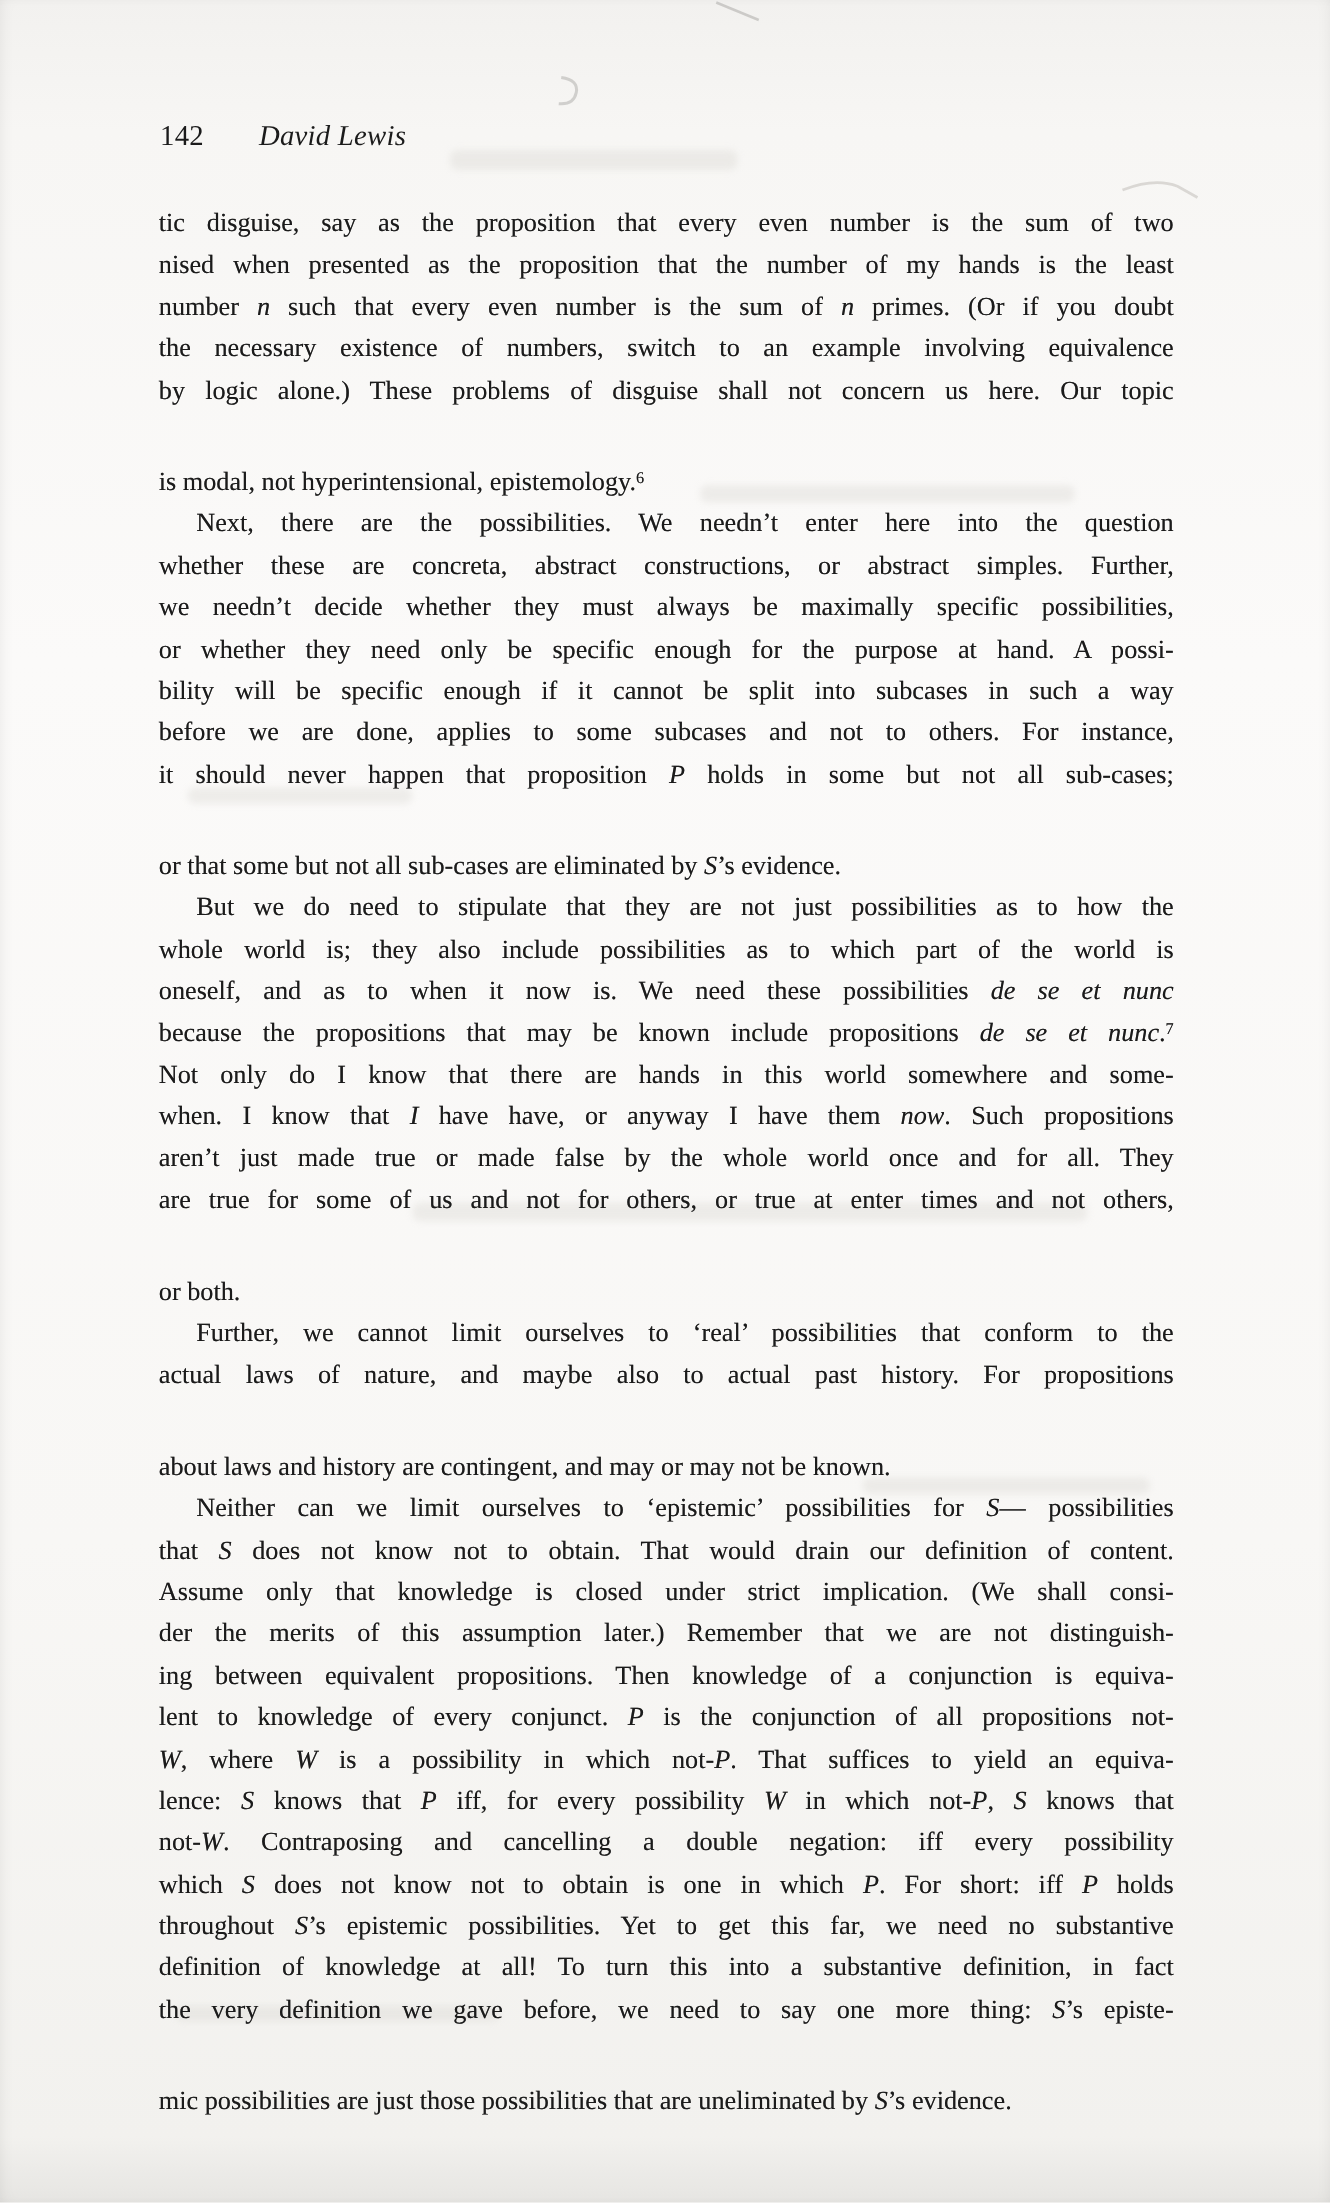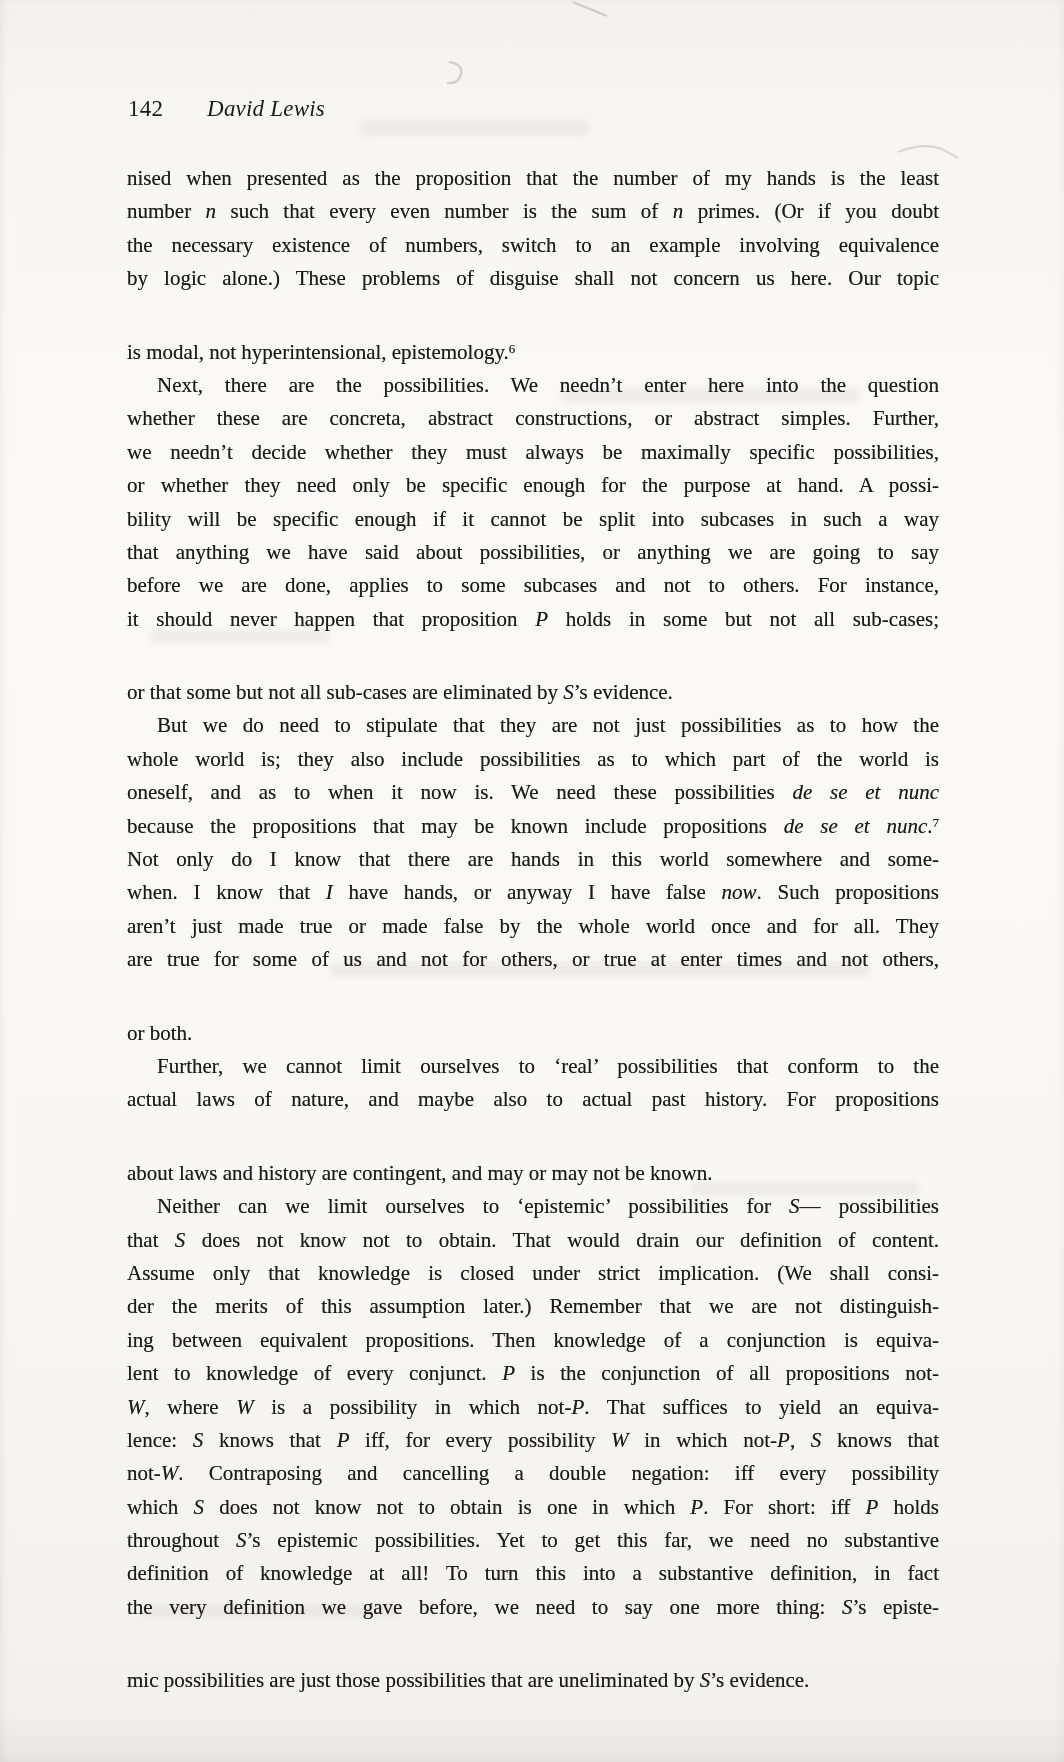--- a/index.html
+++ b/index.html
@@ -94,44 +94,44 @@
     <div class="smudge" style="left:690px; top:1182px; width:230px; height:13px;"></div>
     <div class="smudge" style="left:140px; top:1605px; width:260px; height:12px;"></div>
   </div>
 
   <header class="page-header">
     <span>142</span><span class="author">David Lewis</span>
   </header>
 
   <main class="page-body" id="body-text">
       <div class="para">
+        <div class="line"><span>tic disguise, say as the proposition that every even number is the sum of two</span></div>
         <div class="line"><span>nised when presented as the proposition that the number of my hands is the least</span></div>
         <div class="line"><span>number </span><i>n</i><span> such that every even number is the sum of </span><i>n</i><span> primes. (Or if you doubt</span></div>
         <div class="line"><span>the necessary existence of numbers, switch to an example involving equivalence</span></div>
         <div class="line"><span>by logic alone.) These problems of disguise shall not concern us here. Our topic</span></div>
         <div class="line endline"><span>is modal, not hyperintensional, epistemology.</span><sup>6</sup></div>
       </div>
       <div class="para indent">
         <div class="line"><span>Next, there are the possibilities. We needn’t enter here into the question</span></div>
         <div class="line"><span>whether these are concreta, abstract constructions, or abstract simples. Further,</span></div>
         <div class="line"><span>we needn’t decide whether they must always be maximally specific possibilities,</span></div>
         <div class="line"><span>or whether they need only be specific enough for the purpose at hand. A possi-</span></div>
         <div class="line"><span>bility will be specific enough if it cannot be split into subcases in such a way</span></div>
-        <div class="line"><span>that anything we have said about possibilities, or anything we are going to say</span></div>
         <div class="line"><span>before we are done, applies to some subcases and not to others. For instance,</span></div>
         <div class="line"><span>it should never happen that proposition </span><i>P</i><span> holds in some but not all sub-cases;</span></div>
         <div class="line endline"><span>or that some but not all sub-cases are eliminated by </span><i>S</i><span>’s evidence.</span></div>
       </div>
       <div class="para indent">
         <div class="line"><span>But we do need to stipulate that they are not just possibilities as to how the</span></div>
         <div class="line"><span>whole world is; they also include possibilities as to which part of the world is</span></div>
         <div class="line"><span>oneself, and as to when it now is. We need these possibilities </span><i>de se et nunc</i></div>
         <div class="line"><span>because the propositions that may be known include propositions </span><i>de se et nunc</i><span>.</span><sup>7</sup></div>
         <div class="line"><span>Not only do I know that there are hands in this world somewhere and some-</span></div>
-        <div class="line"><span>when. I know that </span><i>I</i><span> have hands, or anyway I have false </span><i>now</i><span>. Such propositions</span></div>
+        <div class="line"><span>when. I know that </span><i>I</i><span> have have, or anyway I have them </span><i>now</i><span>. Such propositions</span></div>
         <div class="line"><span>aren’t just made true or made false by the whole world once and for all. They</span></div>
         <div class="line"><span>are true for some of us and not for others, or true at enter times and not others,</span></div>
         <div class="line endline"><span>or both.</span></div>
       </div>
       <div class="para indent">
         <div class="line"><span>Further, we cannot limit ourselves to ‘real’ possibilities that conform to the</span></div>
         <div class="line"><span>actual laws of nature, and maybe also to actual past history. For propositions</span></div>
         <div class="line endline"><span>about laws and history are contingent, and may or may not be known.</span></div>
       </div>
       <div class="para indent">

